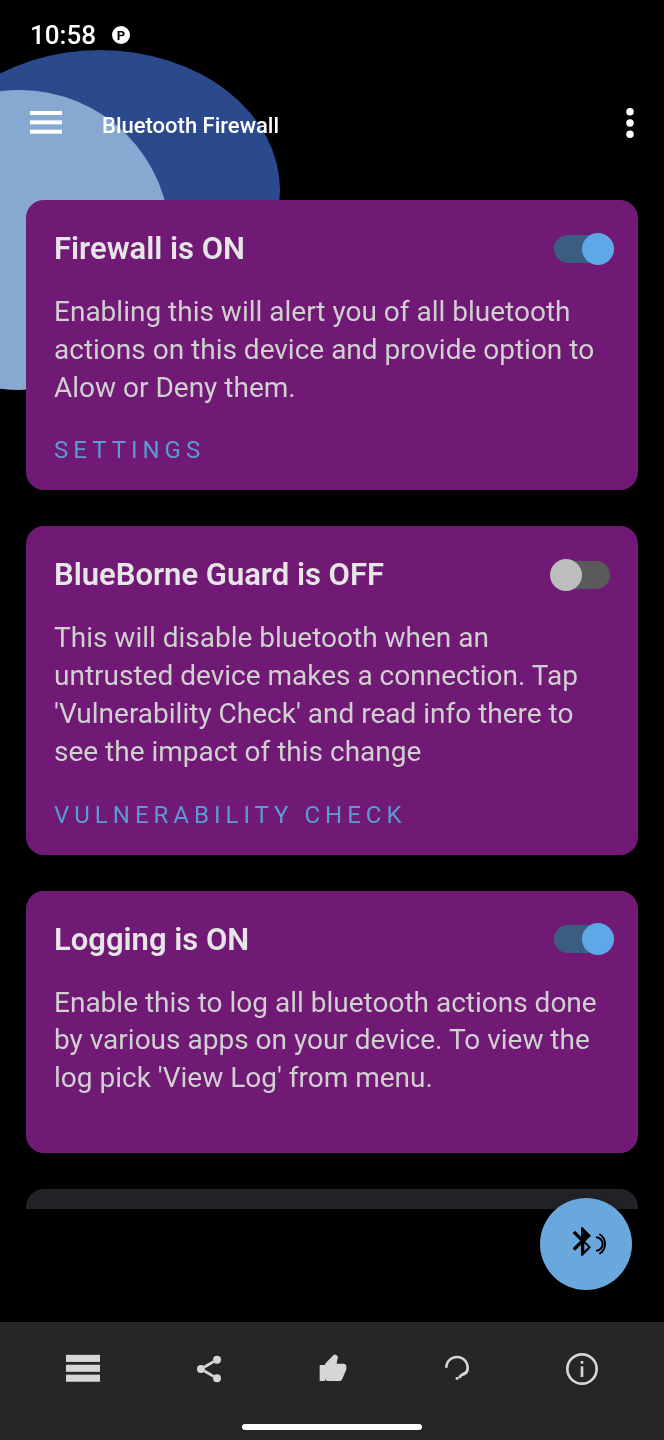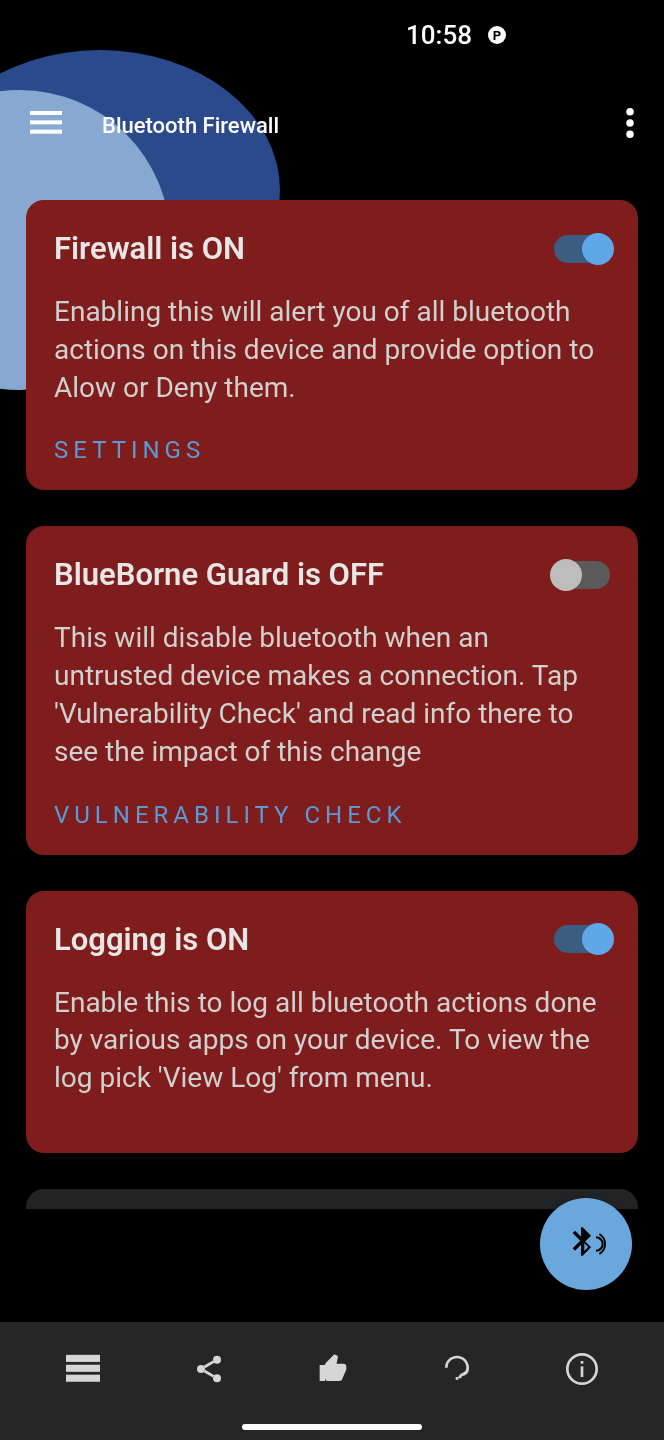--- a/index.html
+++ b/index.html
@@ -9,21 +9,21 @@
     background: #000;
     font-family: Roboto, -apple-system, sans-serif;
     color: #e0e0e0;
     overflow: hidden;
     position: relative;
   }
   .status-bar {
     height: 70px;
     display: flex;
     align-items: center;
-    justify-content: flex-end;
+    justify-content: space-between;
     padding: 8px 30px;
     color: #fff;
     font-size: 26px;
     font-weight: 500;
   }
   .status-left { display: flex; align-items: center; gap: 16px; }
   .status-right { display: flex; align-items: center; gap: 10px; }
   .dot-icon { width: 18px; height: 18px; border-radius: 50%; background: #fff; display:flex; align-items:center; justify-content:center; color:#000; font-size:13px; font-weight:bold;}
   .app-bar {
     position: relative;
@@ -59,21 +59,21 @@
     margin-left:30px;
     flex:1;
   }
   .more-dots { z-index:2; color:#fff; padding:10px; }
   .content {
     position:relative;
     z-index:2;
     padding: 20px 26px 0 26px;
   }
   .card {
-    background:#7f1d1d;
+    background:#701a75;
     border-radius:18px;
     padding:30px 28px 26px 28px;
     margin-bottom:36px;
   }
   .card-header {
     display:flex;
     justify-content:space-between;
     align-items:center;
     margin-bottom:26px;
   }

